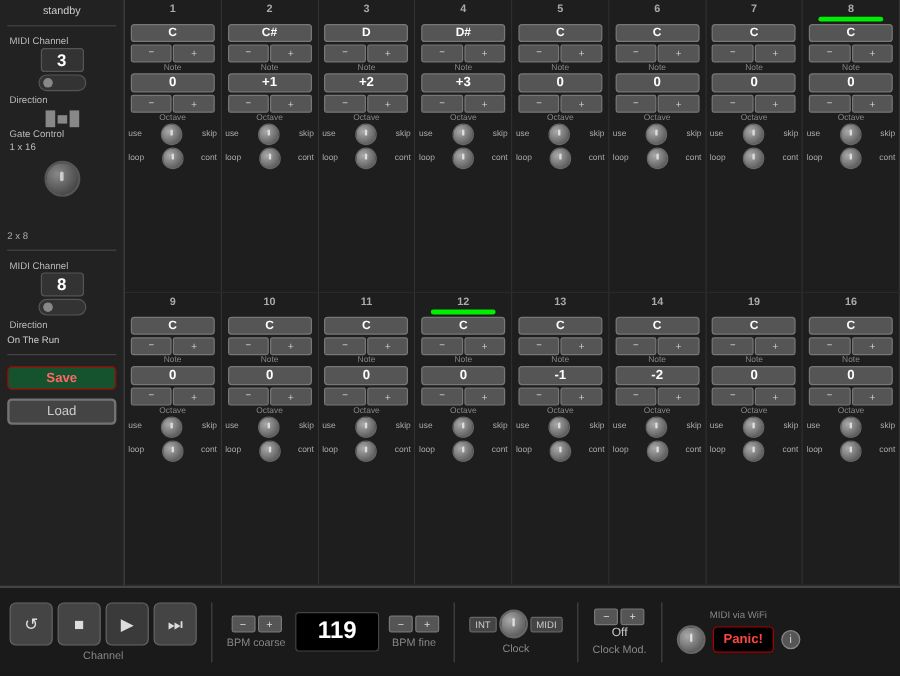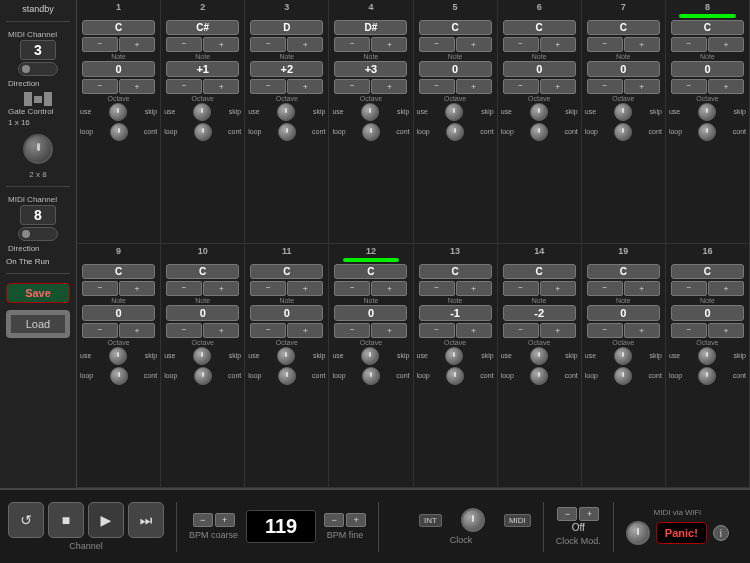--- a/index.html
+++ b/index.html
@@ -22,21 +22,21 @@
 
     
     .sequencer-area {
       display: flex;
       flex: 1;
       height: 480px;
     }
 
     
     .sidebar {
-      width: 77px;
+      width: 104px;
       background: #222;
       border-right: 1px solid #444;
       display: flex;
       flex-direction: column;
       padding: 4px 6px;
       gap: 3px;
     }
 
     .sidebar-label {
       color: #ccc;
@@ -105,21 +105,21 @@
       font-size: 11px;
       font-weight: bold;
       text-align: center;
       padding: 3px 0;
       cursor: pointer;
       margin: 2px 0;
     }
 
     .load-button {
       background: #444;
-      border: 5px solid #737373;
+      border: 2px solid #737373;
       border-radius: 4px;
       color: #ccc;
       font-size: 11px;
       text-align: center;
       padding: 3px 0;
       cursor: pointer;
       margin: 2px 0;
     }
 
     
@@ -325,22 +325,21 @@
       font-size: 9px;
       width: 20px;
       text-align: center;
       cursor: pointer;
       padding: 1px 0;
     }
 
     .int-midi-row {
       display: flex;
       align-items: center;
-      gap: 19px;
-      margin-left: 28px;
+      gap: 2px;
     }
 
     .int-midi-btn {
       background: #444;
       border: 1px solid #666;
       border-radius: 2px;
       color: #ccc;
       font-size: 8px;
       padding: 1px 4px;
       cursor: pointer;
@@ -433,21 +432,21 @@
 
     .on-the-run-label {
       color: #ccc;
       font-size: 8px;
       text-align: left;
     }
 
     .rows-label {
       color: #aaa;
       font-size: 8px;
-      text-align: center;
+      margin-top: 22px;
     }
 
     .transport-col {
       display: flex;
       flex-direction: column;
       align-items: center;
       gap: 1px;
     }
 
     .sep-v {

